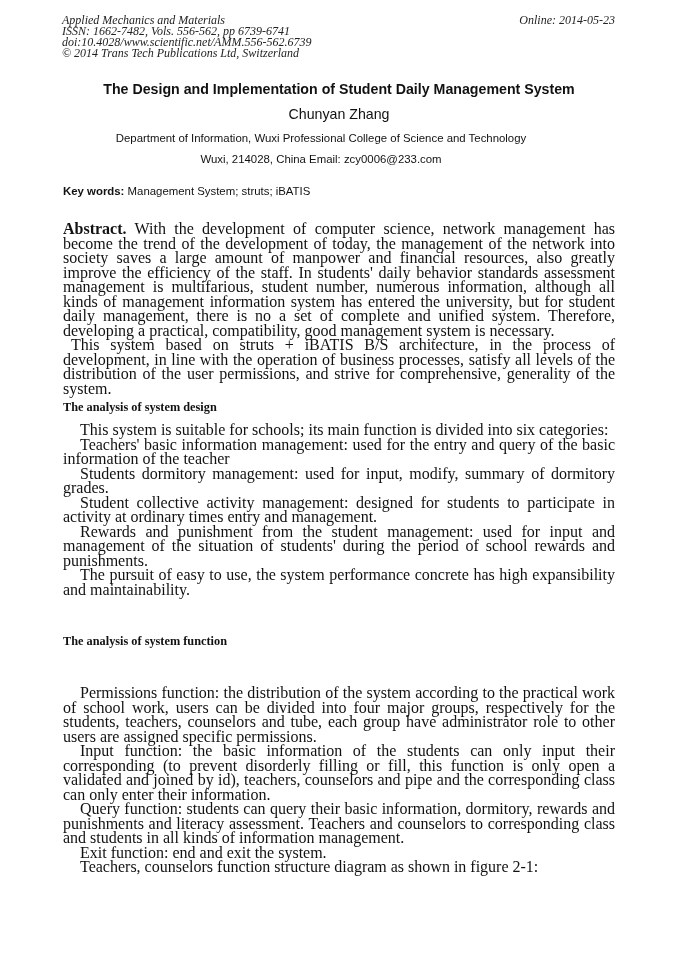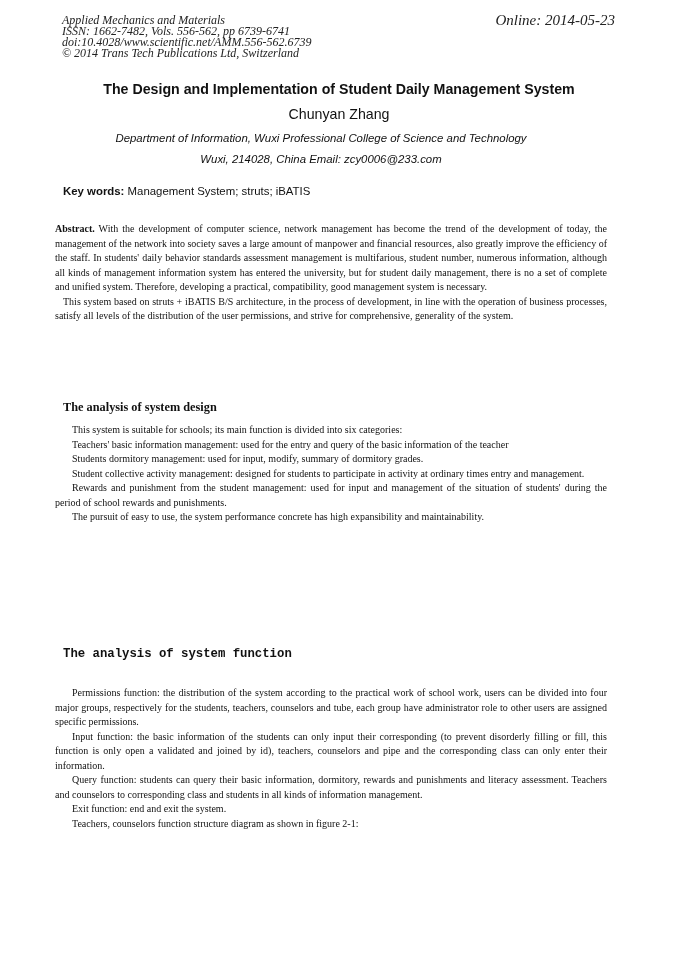--- a/index.html
+++ b/index.html
@@ -1,25 +1,25 @@
 <!DOCTYPE html>
 <html><head>
 <meta charset="utf-8">
 <style>
   html, body { margin: 0; padding: 0; background: #ffffff; }
   body { width: 678px; height: 959px; position: relative; overflow: hidden; color: #111; }
   .page { position: absolute; left: 0; top: 0; width: 678px; height: 959px; }
   .hdr { position: absolute; left: 62px; top: 15px; font-family: "Liberation Serif", serif; font-style: italic; font-size: 12px; line-height: 11px; color: #222; }
-  .hdr-right { position: absolute; right: 63px; top: 15px; font-family: "Liberation Serif", serif; font-style: italic; font-size: 15px; line-height: 11px; color: #222; }
+  .hdr-right { position: absolute; right: 63px; top: 15px; font-family: "Liberation Serif", serif; font-style: italic; font-size: 12px; line-height: 11px; color: #222; }
   .title { position: absolute; left: 0; width: 678px; top: 80px; text-align: center; font-family: Liberation Sans, sans-serif; font-weight: bold; font-size: 14.2px; line-height: 18px; }
   .author { position: absolute; left: 0; width: 678px; top: 105px; text-align: center; font-family: "Liberation Sans", sans-serif; font-size: 14.2px; line-height: 18px; }
-  .affil { position: absolute; left: 0; width: 642px; text-align: center; font-family: "Liberation Sans", sans-serif; font-size: 11.4px; line-height: 14px; font-style: italic; }
+  .affil { position: absolute; left: 0; width: 642px; text-align: center; font-family: "Liberation Sans", sans-serif; font-size: 11.4px; line-height: 14px; }
   .kw { position: absolute; left: 63px; top: 184px; font-family: "Liberation Sans", sans-serif; font-size: 11.4px; line-height: 14px; }
   .kw b { font-weight: bold; }
-  .body { position: absolute; left: 55px; width: 552px; font-family: "Liberation Serif", serif; font-size: 10px; line-height: 14.5px; text-align: justify; }
+  .body { position: absolute; left: 63px; width: 552px; font-family: "Liberation Serif", serif; font-size: 16px; line-height: 14.5px; text-align: justify; }
   .body p { margin: 0; }
   .indent { text-indent: 17px; }
   .abs-indent { text-indent: 8px; }
   .sec { position: absolute; left: 63px; font-family: "Liberation Serif", serif; font-weight: bold; font-size: 12.3px; line-height: 14px; }
 </style>
 </head>
 <body>
 
 <div class="page">
 
@@ -46,21 +46,21 @@
   <div class="sec" style="top:400px;">The analysis of system design</div>
   <div class="body" style="top:423px;">
     <p class="indent">This system is suitable for schools; its main function is divided into six categories:</p>
     <p class="indent">Teachers' basic information management: used for the entry and query of the basic information of the teacher</p>
     <p class="indent">Students dormitory management: used for input, modify, summary of dormitory grades.</p>
     <p class="indent">Student collective activity management: designed for students to participate in activity at ordinary times entry and management.</p>
     <p class="indent">Rewards and punishment from the student management: used for input and management of the situation of students' during the period of school rewards and punishments.</p>
     <p class="indent">The pursuit of easy to use, the system performance concrete has high expansibility and maintainability.</p>
   </div>
 
-  <div class="sec" style="top:647px;font-family:Liberation Mono, monospace;">The analysis of system function</div>
+  <div class="sec" style="top:634px;">The analysis of system function</div>
   <div class="body" style="top:686px;">
     <p class="indent">Permissions function: the distribution of the system according to the practical work of school work, users can be divided into four major groups, respectively for the students, teachers, counselors and tube, each group have administrator role to other users are assigned specific permissions.</p>
     <p class="indent">Input function: the basic information of the students can only input their corresponding (to prevent disorderly filling or fill, this function is only open a validated and joined by id), teachers, counselors and pipe and the corresponding class can only enter their information.</p>
     <p class="indent">Query function: students can query their basic information, dormitory, rewards and punishments and literacy assessment. Teachers and counselors to corresponding class and students in all kinds of information management.</p>
     <p class="indent">Exit function: end and exit the system.</p>
     <p class="indent">Teachers, counselors function structure diagram as shown in figure 2-1:</p>
   </div>
 
 </div>
 

